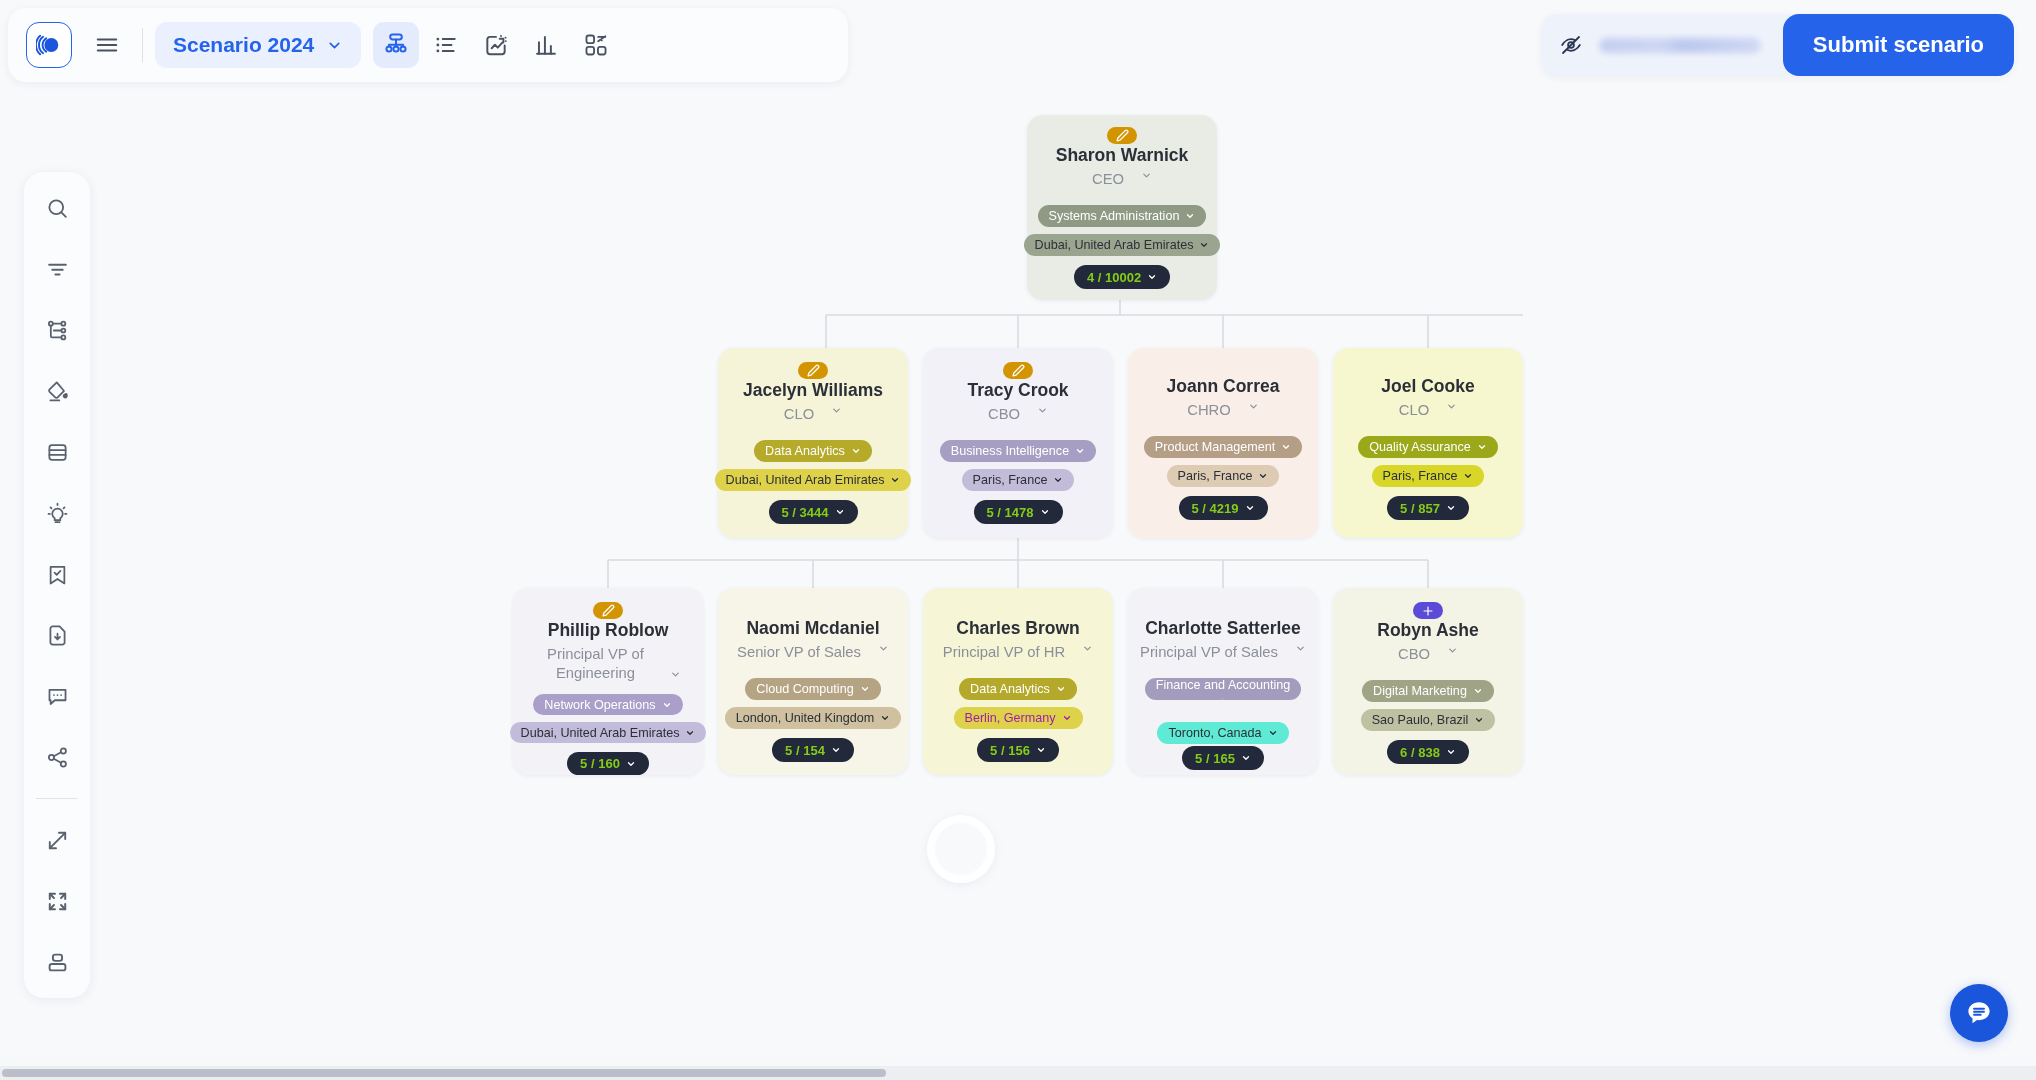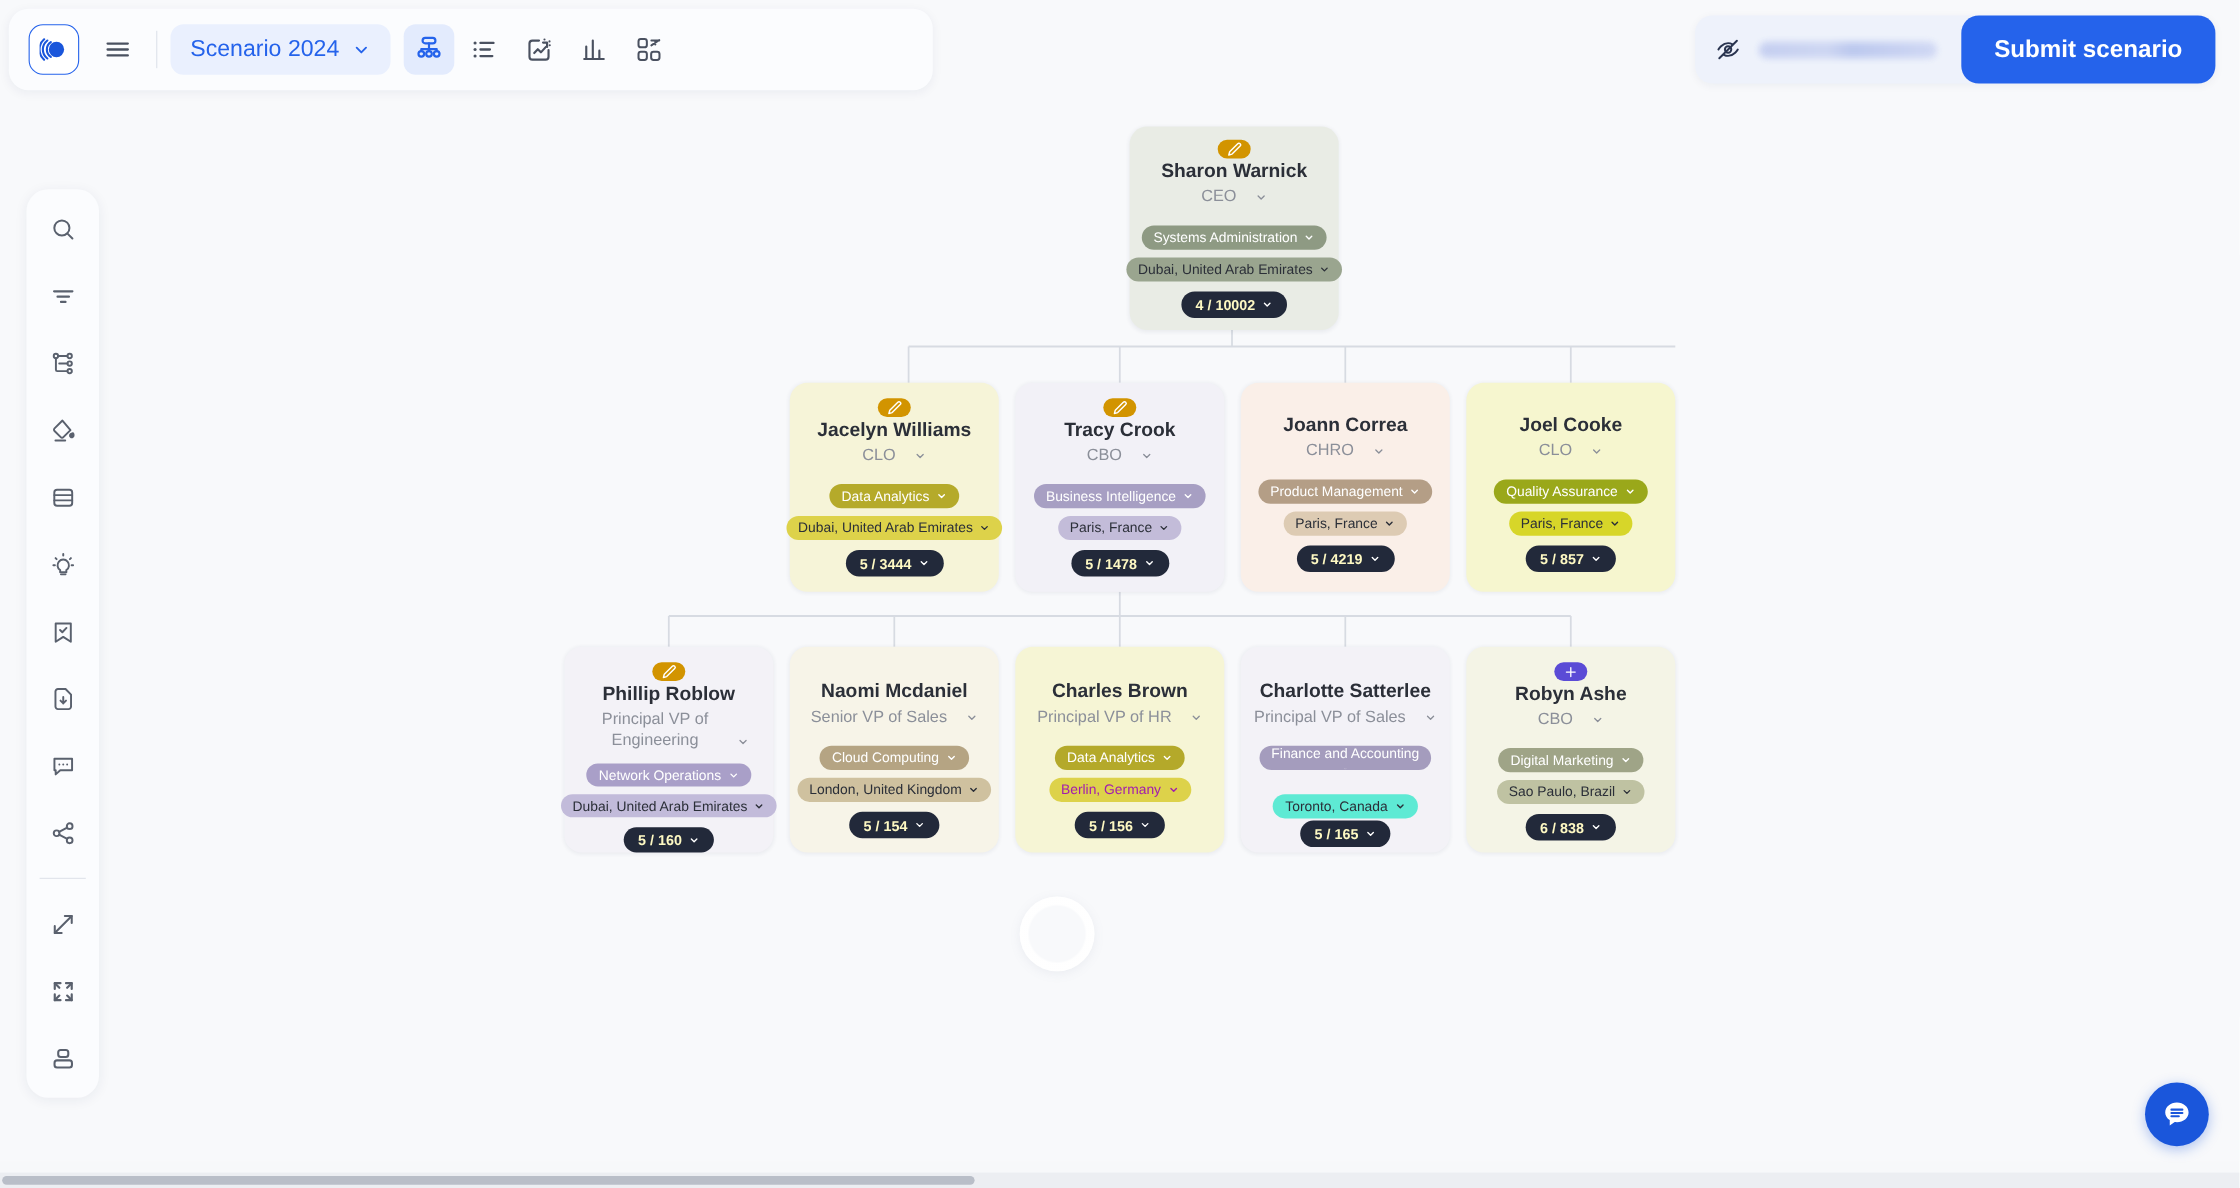--- a/index.html
+++ b/index.html
@@ -74,21 +74,21 @@
   }
 
   .scenario-chip {
     display: flex; align-items: center; gap: 12px;
     height: 46px;
     padding: 0 18px;
     border-radius: 12px;
     background: #eaf0fe;
     color: #2563eb;
     font-size: 21px;
-    font-weight: 400;
+    font-weight: 700;
     cursor: pointer;
     white-space: nowrap;
     margin-right: 12px;
     flex: none;
   }
 
   .tool-group { display: flex; align-items: center; gap: 4px; }
   .icon-btn.active { background: #e3ebfd; }
 
   
@@ -176,21 +176,21 @@
 
   .node-name {
     font-size: 17.5px;
     font-weight: 600;
     color: #2b2f38;
     text-align: center;
     line-height: 1.25;
     white-space: nowrap;
   }
   .node-title-row {
-    display: flex; align-items: center; justify-content: center;
+    display: flex; justify-content: center;
     gap: 17px;
     color: #8b8f99;
     font-size: 14.8px;
     line-height: 1.3;
     text-align: center;
     cursor: pointer;
   }
   .node-title-row.two-line {
     align-items: flex-end;
     gap: 14px;
@@ -203,21 +203,21 @@
     height: 22px;
     padding: 0 11px;
     border-radius: 11px;
     font-size: 12.6px;
     font-weight: 500;
     white-space: nowrap;
     cursor: pointer;
   }
   .pill.count {
     background: #22293a;
-    color: #fef9c3;
+    color: #84cc16;
     font-weight: 600;
     font-size: 13px;
     height: 24px;
     padding: 0 13px;
     border-radius: 12px;
   }
 
   .spinner {
     position: absolute;
     left: 927px; top: 815px;

